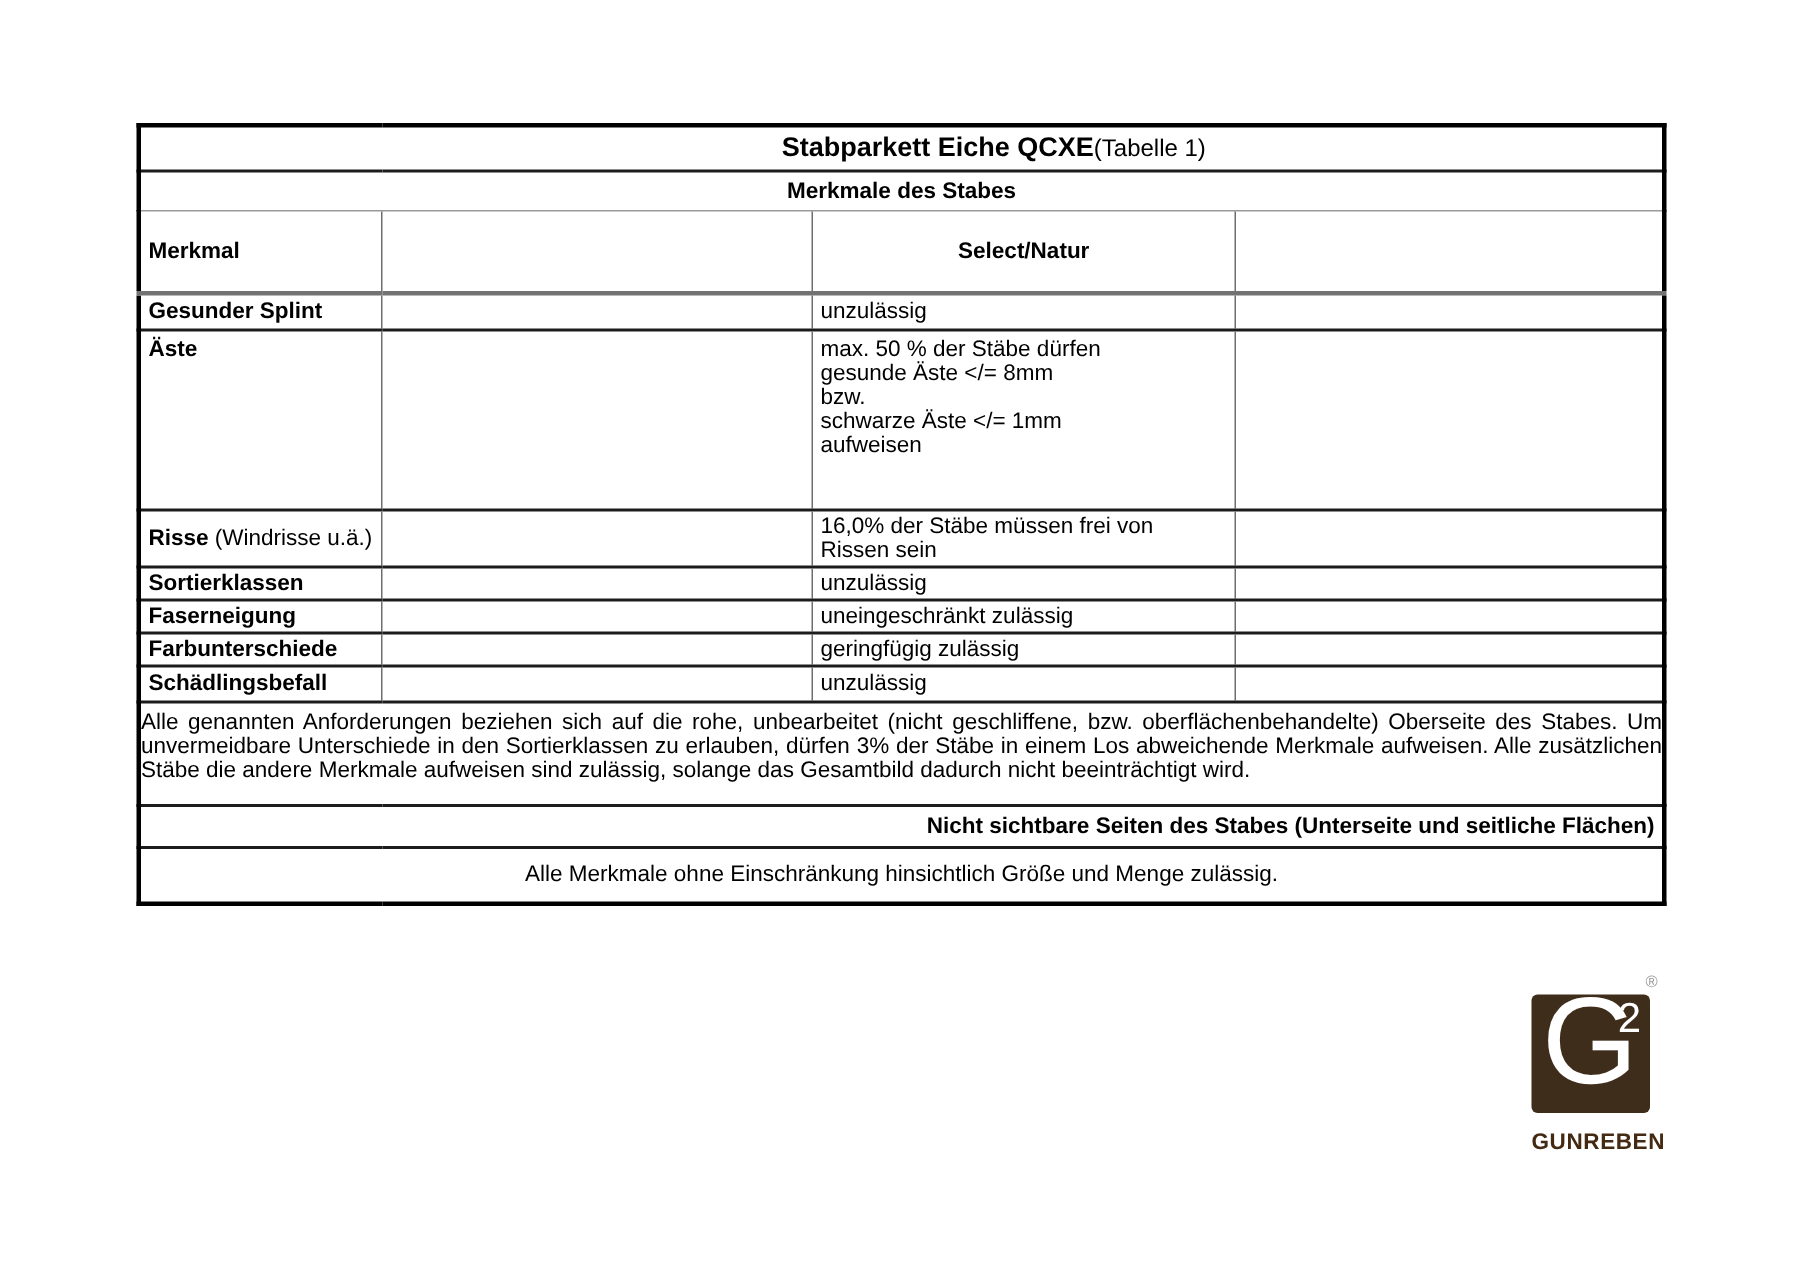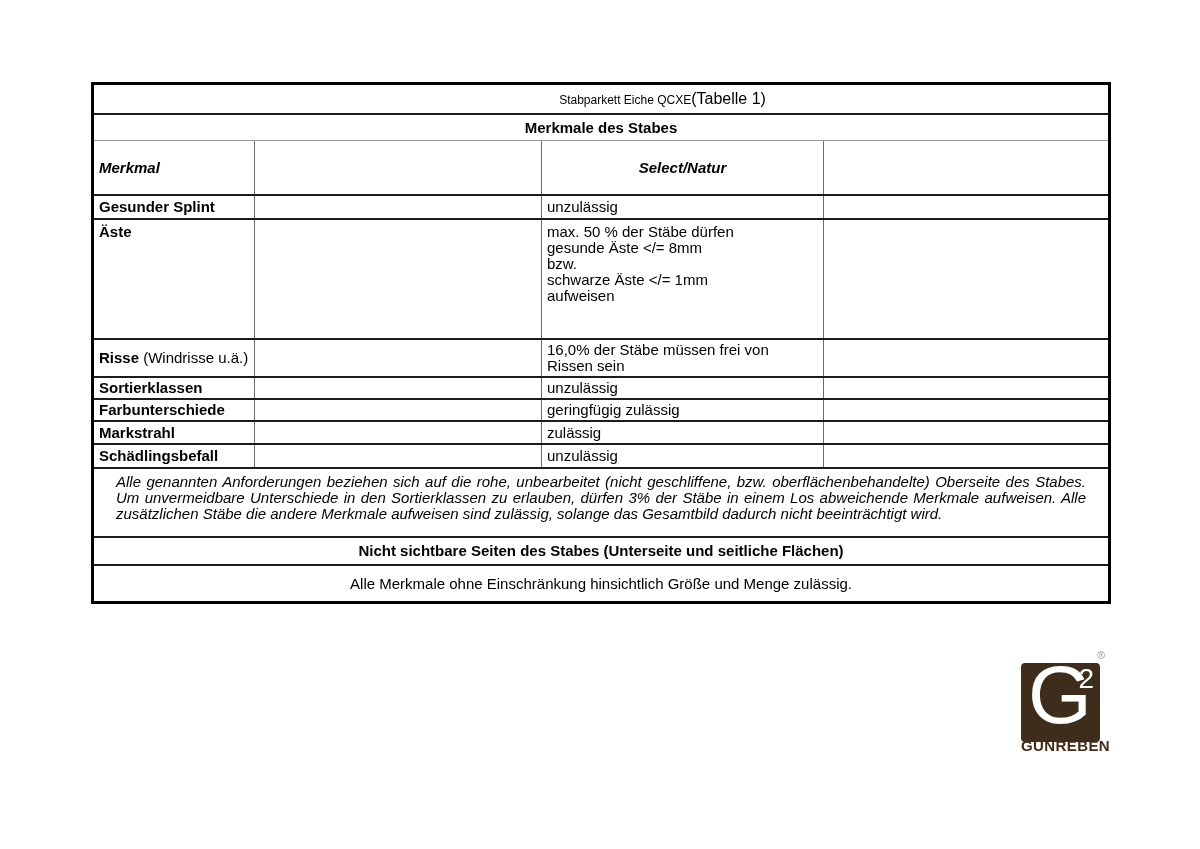--- a/index.html
+++ b/index.html
@@ -32,46 +32,44 @@
     padding:2px 5px;
     vertical-align:middle;
     overflow:hidden;
   }
   tr.title-row td{
     text-align:center;
     padding-left:128px;
     border-bottom:2px solid #1c1c1c;
     height:24px;
   }
-  .t-bold{font-weight:normal;font-size:12px;}
+  .t-bold{font-weight:bold;font-size:18px;}
   .t-normal{font-size:16px;}
   tr.subtitle-row td{
     text-align:center;font-weight:bold;font-size:15px;
     border-bottom:1px solid #9a9a9a;
     height:21px;
   }
   tr.head-row td{
     border-top:1px solid #9a9a9a;
-    border-bottom:1px solid #737373;
+    border-bottom:3px solid #737373;
     height:49px;
-    font-style:italic;
   }
   tr.head-row .col3{text-align:center;font-weight:bold;}
   .lab{font-weight:bold;}
   .lab-suffix{font-weight:normal;}
   tr.row-aeste td{vertical-align:top;padding-top:4px;}
   tr.note-row td{
     text-align:justify;
     vertical-align:top;
-    padding:5px 22px;
+    padding:5px 0;
     height:57px;
-    font-style:italic;
   }
   tr.section-row td{
-    text-align:center;font-weight:bold;
+    text-align:right;font-weight:bold;
     height:22px;
     border-radius:11px;
   }
   tr.final-row td{
     text-align:center;
     height:31px;
   }
   
   .logo{position:absolute;left:1021px;top:650px;width:92px;height:112px;}
   .logo-reg{
@@ -88,21 +86,21 @@
     position:absolute;left:7px;top:-9px;
     font-size:82px;line-height:1;
     color:#fff;
   }
   .logo-sup{
     position:absolute;right:6px;top:2px;
     font-size:28px;line-height:1;
     color:#fff;
   }
   .logo-word{
-    position:absolute;left:0;top:87px;
+    position:absolute;left:0;top:103px;
     width:80px;
     font-size:15px;font-weight:bold;
     letter-spacing:0.4px;
     color:var(--logo-word);
     white-space:nowrap;
   }
 </style>
 </head>
 <body>
 
@@ -161,34 +159,34 @@
       <td></td>
     </tr>
 
     <tr class="data-row" style="height:22px">
       <td><span class="lab">Sortierklassen</span><span class="lab-suffix"></span></td>
       <td></td>
       <td>unzulässig</td>
       <td></td>
     </tr>
 
+    <tr class="data-row" style="height:22px">
+      <td><span class="lab">Faserneigung</span><span class="lab-suffix"></span></td>
+      <td></td>
+      <td>uneingeschränkt zulässig</td>
+      <td></td>
+    </tr>
 
     <tr class="data-row" style="height:21px">
       <td><span class="lab">Farbunterschiede</span><span class="lab-suffix"></span></td>
       <td></td>
       <td>geringfügig zulässig</td>
       <td></td>
     </tr>
 
-    <tr class="data-row" style="height:23px">
-      <td><span class="lab">Markstrahl</span><span class="lab-suffix"></span></td>
-      <td></td>
-      <td>zulässig</td>
-      <td></td>
-    </tr>
 
     <tr class="data-row" style="height:24px">
       <td><span class="lab">Schädlingsbefall</span><span class="lab-suffix"></span></td>
       <td></td>
       <td>unzulässig</td>
       <td></td>
     </tr>
 
     <tr class="note-row">
       <td colspan="4">Alle genannten Anforderungen beziehen sich auf die rohe, unbearbeitet (nicht geschliffene, bzw. oberflächenbehandelte) Oberseite des Stabes. Um unvermeidbare Unterschiede in den Sortierklassen zu erlauben, dürfen 3% der Stäbe in einem Los abweichende Merkmale aufweisen. Alle zusätzlichen Stäbe die andere Merkmale aufweisen sind zulässig, solange das Gesamtbild dadurch nicht beeinträchtigt wird.</td>

